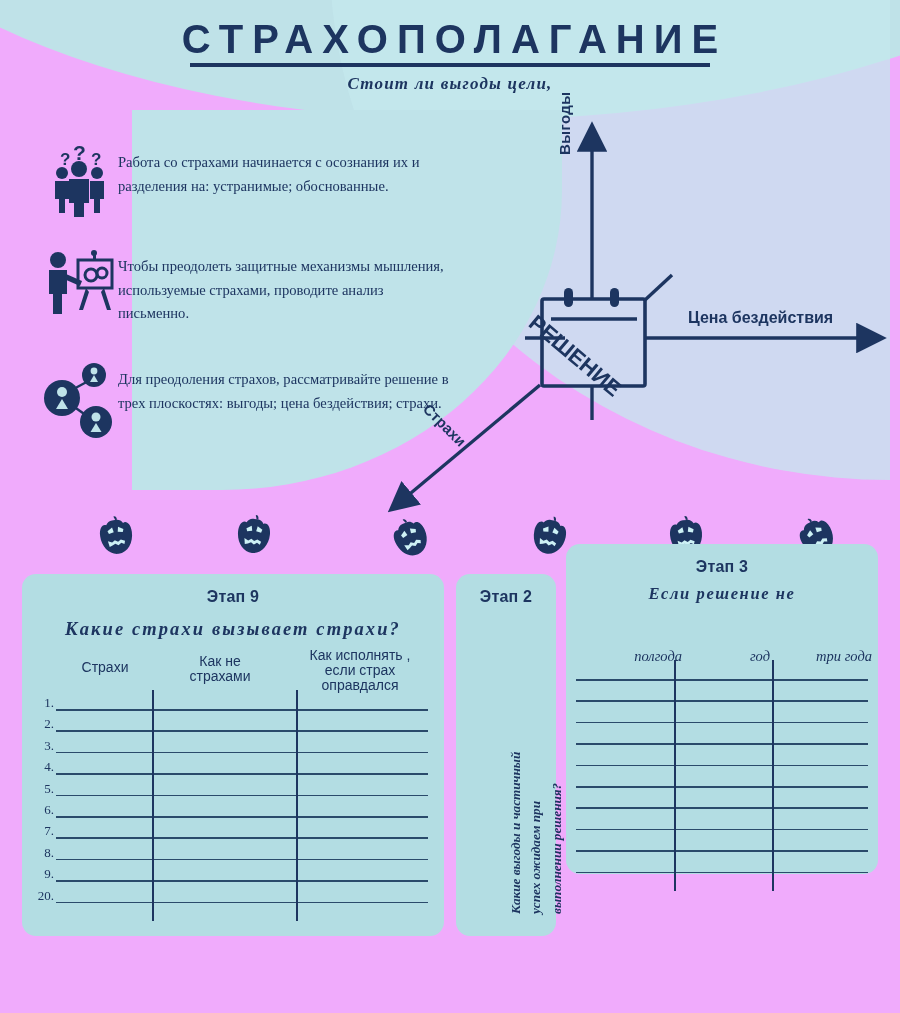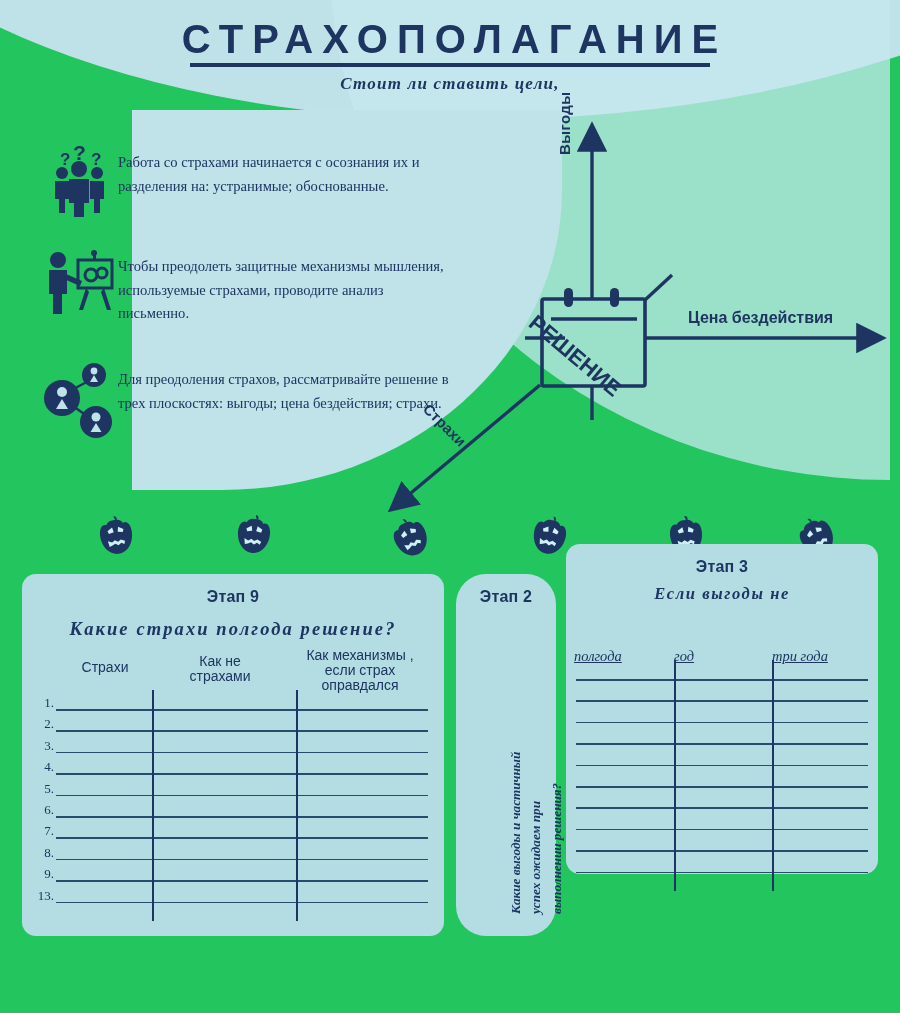--- a/index.html
+++ b/index.html
@@ -5,21 +5,21 @@
   html, body {
     margin: 0;
     padding: 0;
     background: #ffffff;
   }
   #page {
     position: relative;
     width: 900px;
     height: 1013px;
     overflow: hidden;
-    background: #22c55e;
+    background: #f0abfc;
     font-family: "Liberation Sans", sans-serif;
     color: #1d3557;
   }
 
   
   .bg-layer { position: absolute; inset: 0; overflow: hidden; pointer-events: none; }
   .bg-top {
     position: absolute;
     left: -200px; top: -560px;
     width: 1420px; height: 680px;
@@ -121,21 +121,21 @@
   
   .pumpkins { position: absolute; left: 0; top: 505px; width: 900px; height: 60px; }
 
   
   .panel {
     position: absolute;
     background: #b3dde3;
     border-radius: 14px;
   }
   #panel1 { left: 22px; top: 574px; width: 422px; height: 362px; }
-  #panel2 { left: 456px; top: 574px; width: 100px; height: 362px; border-radius: 30px; }
+  #panel2 { left: 456px; top: 574px; width: 100px; height: 362px; }
   #panel3 { left: 566px; top: 544px; width: 312px; height: 330px; }
 
   .stage-title {
     text-align: center;
     font-size: 16px;
     font-weight: bold;
     color: #1d3560;
     padding-top: 14px;
     letter-spacing: .2px;
   }
@@ -179,22 +179,21 @@
   }
   .t3head {
     position: absolute; left: 0; top: 104px; width: 312px; height: 26px;
   }
   .t3head div {
     position: absolute;
     font-family: "Liberation Serif", serif;
     font-style: italic;
     font-size: 14.5px;
     color: #1d3560;
-    text-align: left;
-    text-decoration: underline;
+    text-align: right;
   }
 
   .tablewrap { position: absolute; }
   .rowline { position: absolute; height: 1.6px; background: #2a4a6b; }
   .vline { position: absolute; width: 2.4px; background: #1d3560; }
   .rownum {
     position: absolute;
     font-family: "Liberation Serif", serif;
     font-size: 13px;
     color: #1d3560;
@@ -212,21 +211,21 @@
   <div class="bg-layer">
     <div class="bg-top"></div>
     <div class="bg-swoosh2"></div>
     <div class="bg-swoosh"></div>
   </div>
 
   <div class="header">
     <div class="title">СТРАХОПОЛАГАНИЕ</div>
     <div class="title-rule"></div>
     <div class="subtitle">
-      <div>Стоит ли ставить цели,</div>
+      <div>Стоит ли выгоды цели,</div>
     </div>
   </div>
 
   <div class="bullets">
 
     <div class="bullet b1">
       <div class="icon">
         <svg width="74" height="74" viewBox="0 0 74 74">
           <g fill="#1d3560">
             <text x="18" y="22" font-size="17" font-family="Liberation Sans, sans-serif" font-weight="bold">?</text>
@@ -348,29 +347,29 @@
           <use href="#pmp" x="668" y="9" transform="rotate(-5 686 29)"></use>
         </g>
       <g>
           <use href="#pmp" x="798" y="10" transform="rotate(-28 816 30)"></use>
         </g>
     </svg>
   </div>
 
   <div class="panel" id="panel1">
     <div class="stage-title">Этап 9</div>
-    <div class="stage-q" id="q1">Какие страхи полгода решение?</div>
+    <div class="stage-q" id="q1">Какие страхи вызывает страхи?</div>
 
     <div class="t1head">
       <div style="left:28px;  top:8px;  width:110px;">Страхи</div>
       <div style="left:128px; top:2px;  width:140px;">
         <span>Как не</span><br><span>страхами</span>
       </div>
       <div style="left:258px; top:-4px; width:160px;">
-        <span>Как механизмы ,</span><br><span>если страх</span><br><span>оправдался</span>
+        <span>Как исполнять ,</span><br><span>если страх</span><br><span>оправдался</span>
       </div>
     </div>
 
     <div class="tablewrap" id="t1" style="left:0;top:0;width:422px;height:362px;">
         <div class="rownum" style="left: 8px; top: 121px; width: 24px;">1.</div>
         <div class="rowline" style="left: 34px; top: 135px; width: 372px;"></div>
         <div class="rownum" style="left: 8px; top: 142.4px; width: 24px;">2.</div>
         <div class="rowline" style="left: 34px; top: 156.4px; width: 372px;"></div>
         <div class="rownum" style="left: 8px; top: 163.8px; width: 24px;">3.</div>
         <div class="rowline" style="left: 34px; top: 177.8px; width: 372px;"></div>
@@ -379,40 +378,40 @@
         <div class="rownum" style="left: 8px; top: 206.6px; width: 24px;">5.</div>
         <div class="rowline" style="left: 34px; top: 220.6px; width: 372px;"></div>
         <div class="rownum" style="left: 8px; top: 228px; width: 24px;">6.</div>
         <div class="rowline" style="left: 34px; top: 242px; width: 372px;"></div>
         <div class="rownum" style="left: 8px; top: 249.4px; width: 24px;">7.</div>
         <div class="rowline" style="left: 34px; top: 263.4px; width: 372px;"></div>
         <div class="rownum" style="left: 8px; top: 270.8px; width: 24px;">8.</div>
         <div class="rowline" style="left: 34px; top: 284.8px; width: 372px;"></div>
         <div class="rownum" style="left: 8px; top: 292.2px; width: 24px;">9.</div>
         <div class="rowline" style="left: 34px; top: 306.2px; width: 372px;"></div>
-        <div class="rownum" style="left: 8px; top: 313.6px; width: 24px;">13.</div>
+        <div class="rownum" style="left: 8px; top: 313.6px; width: 24px;">20.</div>
         <div class="rowline" style="left: 34px; top: 327.6px; width: 372px;"></div>
         <div class="vline" style="left: 130px; top: 116px; height: 230.6px;"></div>
         <div class="vline" style="left: 274px; top: 116px; height: 230.6px;"></div>
       </div>
   </div>
 
   <div class="panel" id="panel2">
     <div class="stage-title">Этап 2</div>
     <div class="stage2-q">
       <span>Какие выгоды и частичный</span>
       <span>успех ожидаем при</span>
       <span>выполнении решения?</span>
     </div>
   </div>
 
   <div class="panel" id="panel3">
     <div class="stage-title">Этап 3</div>
     <div class="stage-q" id="q3">
-      <div>Если выгоды не</div>
+      <div>Если решение не</div>
     </div>
 
     <div class="t3head">
       <div style="left:8px;   top:0; width:108px;">полгода</div>
       <div style="left:108px; top:0; width:96px;">год</div>
       <div style="left:206px; top:0; width:100px;">три года</div>
     </div>
 
     <div class="tablewrap" id="t3" style="left:0;top:0;width:312px;height:362px;">
         <div class="rowline" style="left: 10px; top: 135px; width: 292px;"></div>

